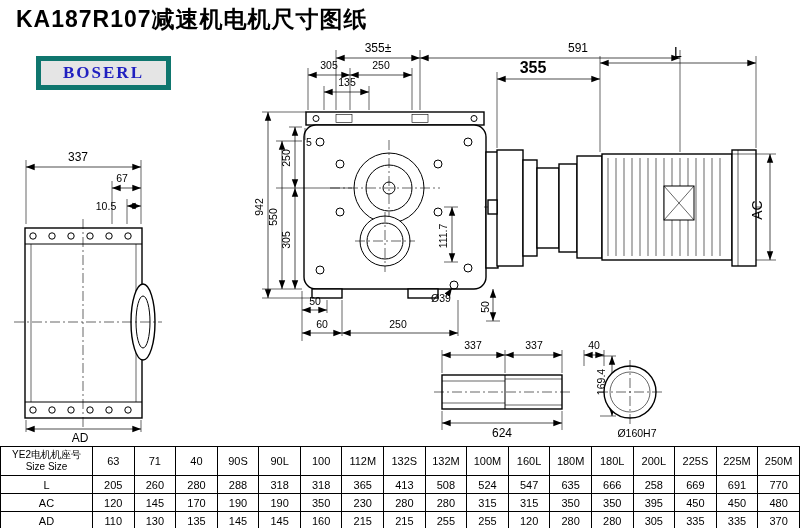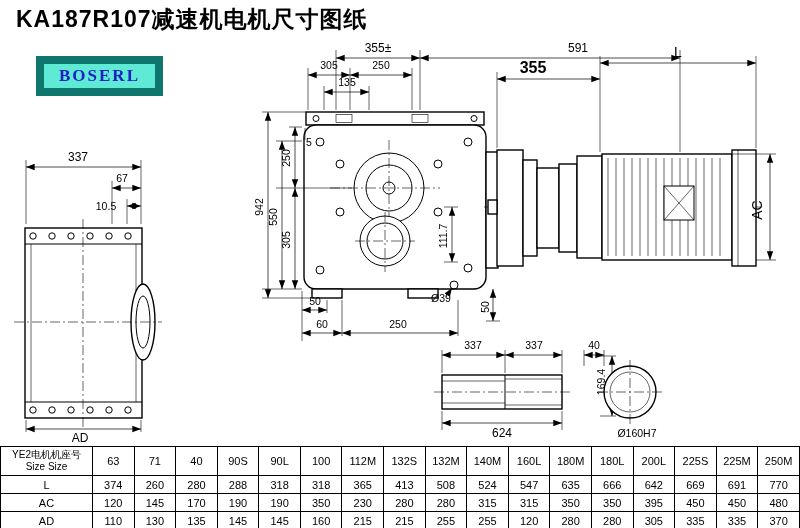--- a/index.html
+++ b/index.html
@@ -1,20 +1,20 @@
 <!DOCTYPE html>
 <html><head>
 <meta charset="utf-8">
 <style>
   *{margin:0;padding:0;box-sizing:border-box;}
   html,body{width:800px;height:528px;background:#fff;overflow:hidden;}
   body{position:relative;font-family:"Liberation Sans",sans-serif;color:#000;}
 
   .title{position:absolute;left:16px;top:4px;font-size:23px;font-weight:bold;letter-spacing:1px;white-space:nowrap;}
-  .logo-box{position:absolute;left:36px;top:56px;border:8px solid #0f766e;padding:2px 15px;background:#5eead4;}
+  .logo-box{position:absolute;left:36px;top:56px;border:5px solid #0f766e;padding:2px 22px;background:#e5e5e5;}
   .logo-text{font-family:"Liberation Serif",serif;font-size:17px;font-weight:bold;color:#2020c0;letter-spacing:2px;}
 
   svg{position:absolute;left:0;top:0;}
   svg text{font-family:"Liberation Sans",sans-serif;fill:#000;text-anchor:middle;}
   .dt{font-size:12px;}
   .dts{font-size:10.5px;}
   .dtb{font-size:16px;font-weight:bold;}
   .dtm{font-size:14px;}
 
   .ol{fill:#fff;stroke:#000;stroke-width:1.4;}
@@ -256,47 +256,47 @@
       </th>
     <th>63</th>
         <th>71</th>
         <th>40</th>
         <th>90S</th>
         <th>90L</th>
         <th>100</th>
         <th>112M</th>
         <th>132S</th>
         <th>132M</th>
-        <th>140M</th>
+        <th>100M</th>
         <th>160L</th>
         <th>180M</th>
         <th>180L</th>
         <th>200L</th>
         <th>225S</th>
         <th>225M</th>
         <th>250M</th>
       </tr>
   </thead>
   <tbody id="tbl-body">
       <tr>
         <th>L</th>
-        <td>374</td>
+        <td>205</td>
         <td>260</td>
         <td>280</td>
         <td>288</td>
         <td>318</td>
         <td>318</td>
         <td>365</td>
         <td>413</td>
         <td>508</td>
         <td>524</td>
         <td>547</td>
         <td>635</td>
         <td>666</td>
-        <td>642</td>
+        <td>258</td>
         <td>669</td>
         <td>691</td>
         <td>770</td>
       </tr>
       <tr>
         <th>AC</th>
         <td>120</td>
         <td>145</td>
         <td>170</td>
         <td>190</td>

